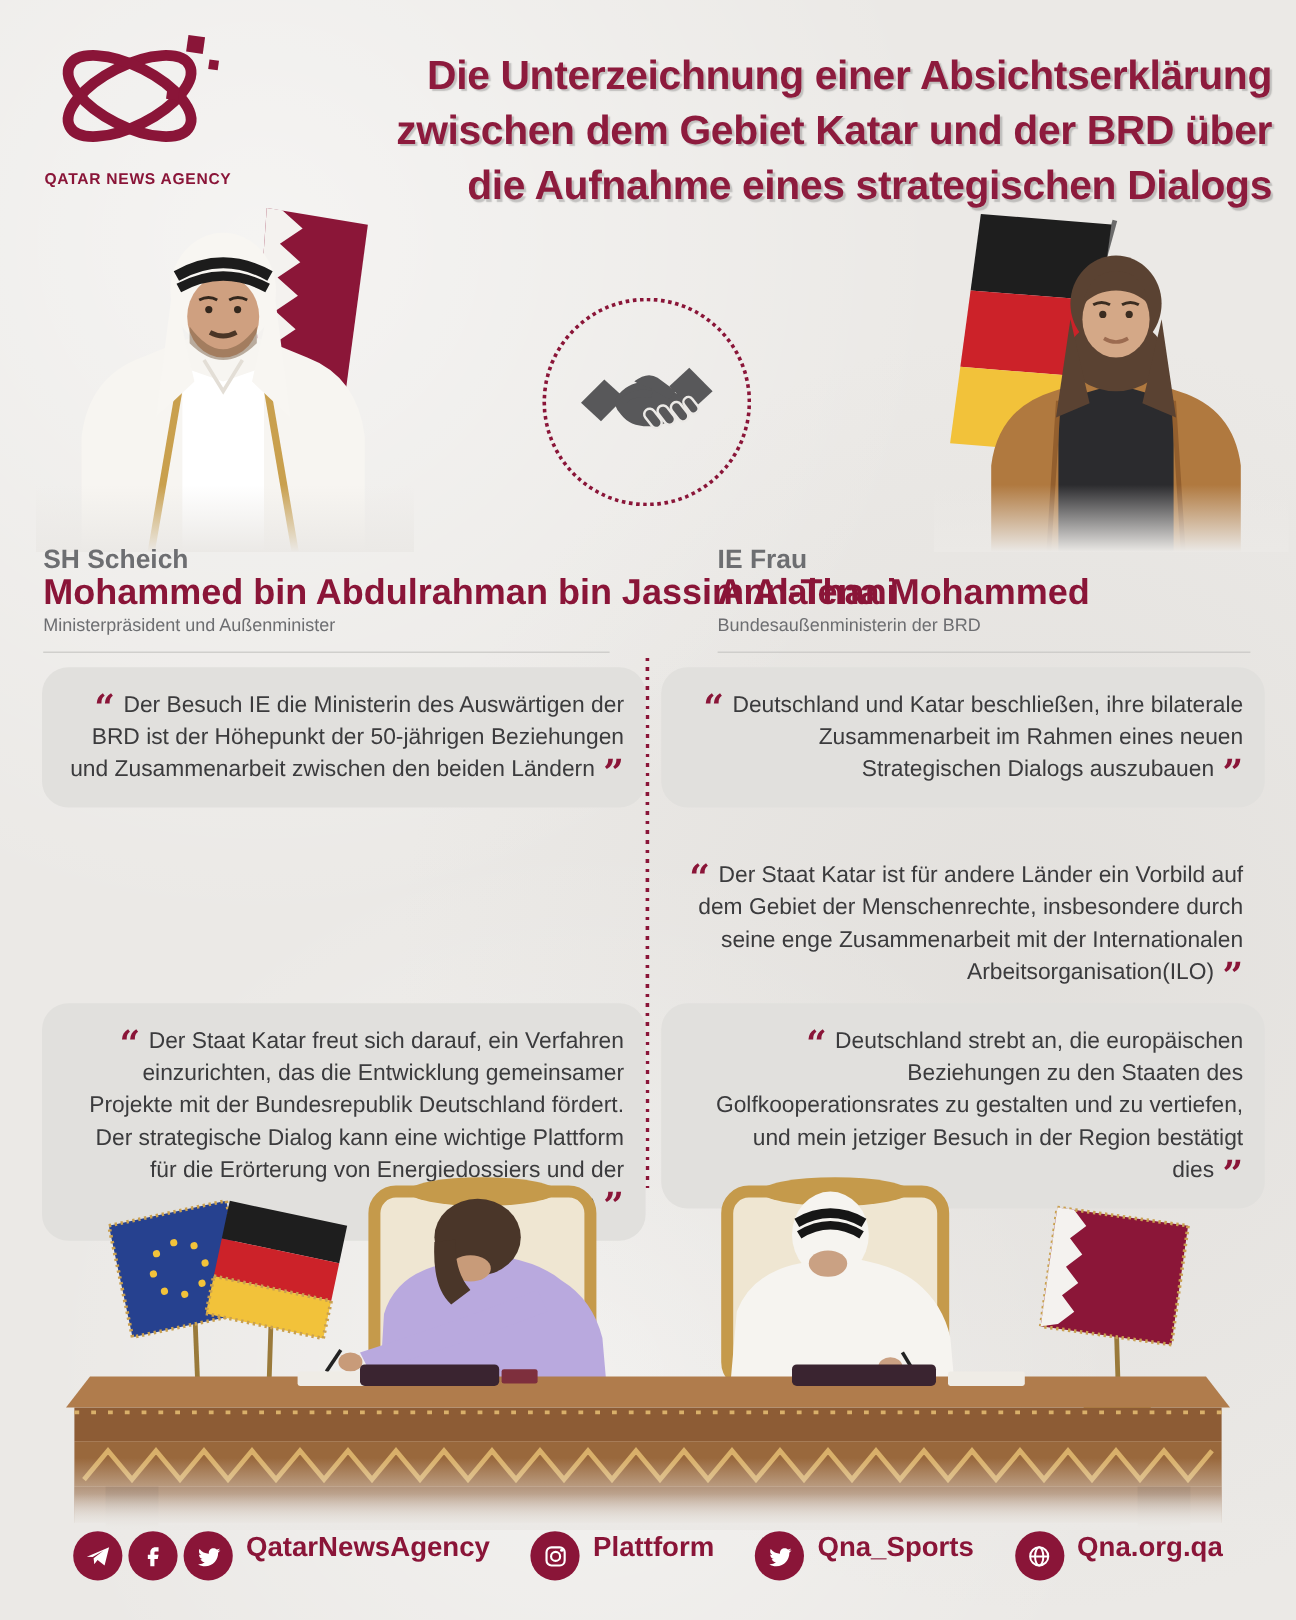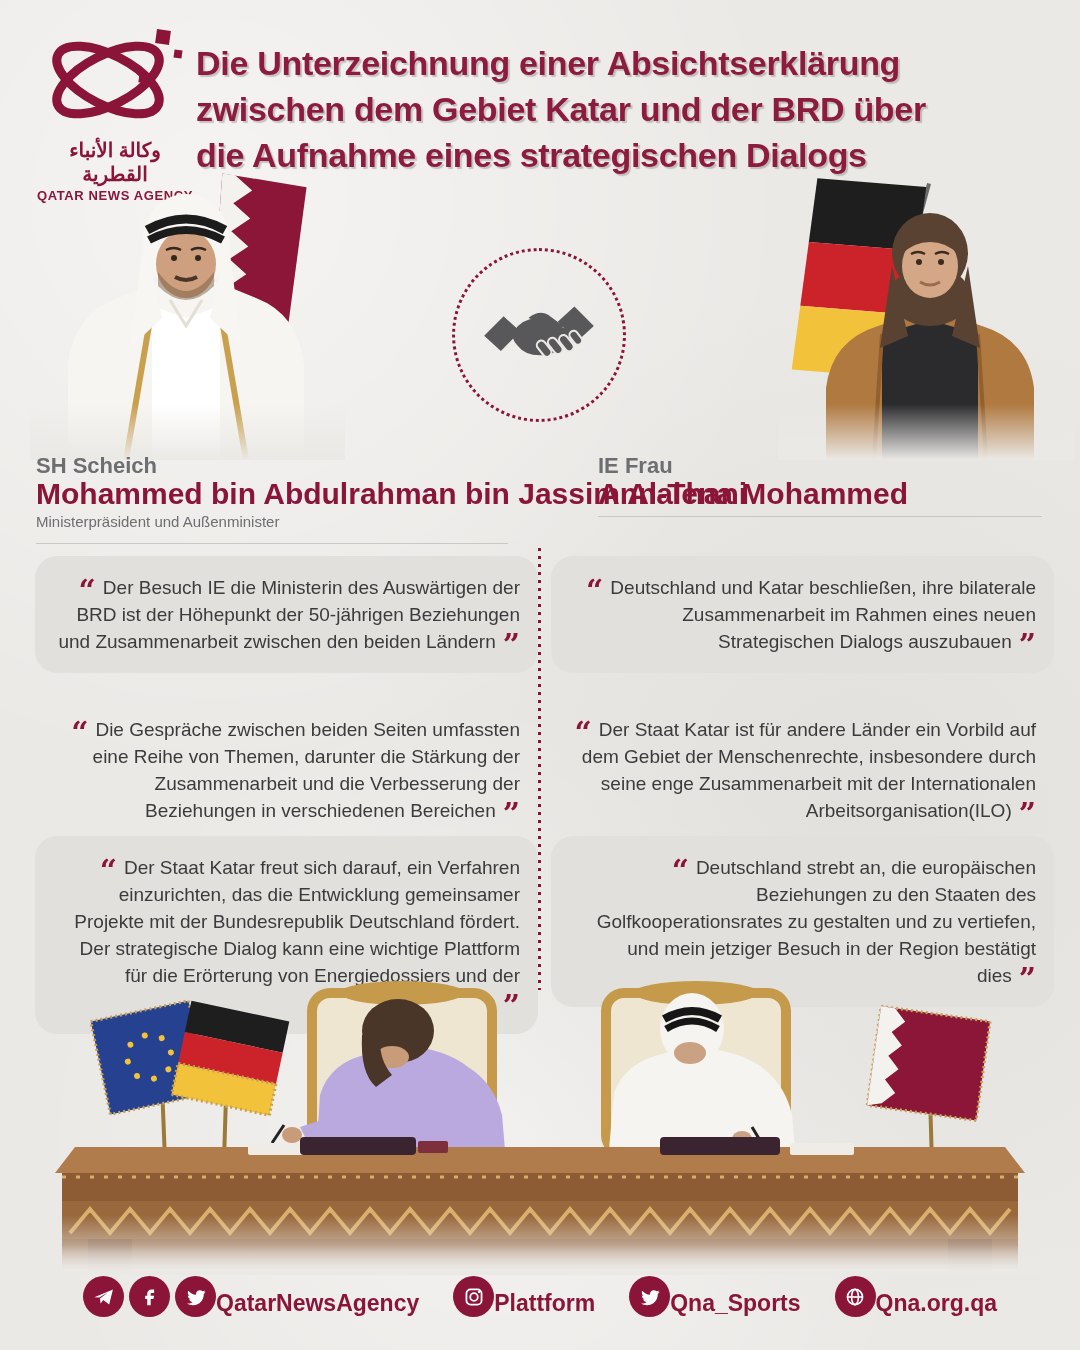--- a/index.html
+++ b/index.html
@@ -6,21 +6,21 @@
   body{font-family:"Liberation Sans",sans-serif;background:#d8d6d4;}
   .page{position:relative;width:1080px;height:1350px;margin:0 auto;overflow:hidden;
         background:#ebe9e6;
         background-image:radial-gradient(circle at 20% 15%,rgba(255,255,255,.5),rgba(255,255,255,0) 40%),
                          radial-gradient(circle at 80% 60%,rgba(210,207,203,.35),rgba(210,207,203,0) 45%),
                          radial-gradient(circle at 45% 85%,rgba(255,255,255,.4),rgba(255,255,255,0) 35%);}
   
   .logo{position:absolute;left:36px;top:26px;width:158px;text-align:center;}
   .logo .arabic{color:#8A1538;font-weight:bold;font-size:20px;line-height:24px;direction:rtl;}
   .logo .english{color:#8A1538;font-weight:bold;font-size:13px;letter-spacing:.6px;margin-top:2px;}
-  .title{position:absolute;left:196px;top:40px;width:864px;text-align:left;}
+  .title{position:absolute;left:196px;top:40px;width:864px;text-align:right;}
   .title div{font-size:34px;line-height:46px;font-weight:800;color:#8d1b3d;letter-spacing:-.3px;
              text-shadow:2px 2px 1px rgba(95,95,95,.32);}
   
   .portrait{position:absolute;}
   .handshake-wrap{position:absolute;left:452px;top:248px;width:168px;height:168px;border:3px dotted #8A1538;
                   border-radius:50%;display:flex;align-items:center;justify-content:center;}
   
   .person{position:absolute;top:452px;}
   .person .honorific{font-size:22px;font-weight:bold;color:#6d6e71;line-height:27px;}
   .person .name{font-size:30px;font-weight:bold;color:#8A1538;line-height:29px;white-space:nowrap;}
@@ -37,21 +37,21 @@
   .qm.close{margin-left:7px;vertical-align:-7px;}
   .q-l{left:35px;}  .q-r{left:551px;}
   .row1{top:556px;} .row2{top:698px;} .row3{top:836px;}
   .center-divider{position:absolute;left:538px;top:548px;width:3px;height:442px;
      background:repeating-linear-gradient(to bottom,#8A1538 0 3px,transparent 3px 8px);}
   
   .scene{position:absolute;left:0;top:975px;width:1080px;height:300px;}
   
   .footer{position:absolute;left:0;top:1276px;width:1080px;display:flex;justify-content:center;
           align-items:center;gap:34px;}
-  .sgroup{display:flex;align-items:flex-end;cursor:pointer;}
+  .sgroup{display:flex;align-items:flex-start;gap:11px;cursor:pointer;}
   .iconrow{display:flex;gap:5px;}
   .circ{width:41px;height:41px;border-radius:50%;background:#8A1538;display:flex;align-items:center;justify-content:center;}
   .slabel{color:#8A1538;font-size:23px;font-weight:600;}
 </style>
 </head>
 <body>
 
 <div class="page">
 
   <div class="logo">
@@ -61,21 +61,20 @@
             <ellipse cx="72" cy="54" rx="56" ry="25"></ellipse>
           </g>
         <g transform="rotate(27 72 54)">
             <ellipse cx="72" cy="54" rx="56" ry="25"></ellipse>
           </g>
       </g>
       <rect x="120" y="4" width="14" height="14" fill="#8A1538" transform="rotate(8 127 11)"></rect>
       <rect x="138" y="24" width="8" height="8" fill="#8A1538" transform="rotate(8 142 28)"></rect>
       <rect x="103" y="47" width="10" height="10" fill="#8A1538" transform="rotate(8 108 52)"></rect>
     </svg>
-    <div class="arabic">وكالة الأنباء القطرية</div>
     <div class="english">QATAR NEWS AGENCY</div>
   </div>
 
   <div class="title">
     <div>Die Unterzeichnung einer Absichtserklärung</div>
     <div>zwischen dem Gebiet Katar und der BRD über</div>
     <div>die Aufnahme eines strategischen Dialogs</div>
   </div>
 
   <svg class="portrait" style="left:30px;top:168px;" width="315" height="292" viewBox="0 0 315 292">
@@ -166,30 +165,28 @@
 
   <div class="person person-left">
     <div class="honorific">SH Scheich</div>
     <div class="name">Mohammed bin Abdulrahman bin Jassim Al-Thani</div>
     <div class="role">Ministerpräsident und Außenminister</div>
     <div class="rule"></div>
   </div>
   <div class="person person-right">
     <div class="honorific">IE Frau</div>
     <div class="name">Annalena Mohammed</div>
+    <div class="role">Bundesaußenministerin der BRD</div>
     <div class="rule"></div>
   </div>
 
   <div class="center-divider"></div>
 
   <div class="quote boxed q-l row1">
     <span class="qm open">“</span><span>Der Besuch IE die Ministerin des Auswärtigen der BRD ist der Höhepunkt der 50-jährigen Beziehungen und Zusammenarbeit zwischen den beiden Ländern</span><span class="qm close">”</span>
-  </div>
-  <div class="quote q-l row2">
-    <span class="qm open">“</span><span>Die Gespräche zwischen beiden Seiten umfassten eine Reihe von Themen, darunter die Stärkung der Zusammenarbeit und die Verbesserung der Beziehungen in verschiedenen Bereichen</span><span class="qm close">”</span>
   </div>
   <div class="quote boxed q-l row3">
     <span class="qm open">“</span><span>Der Staat Katar freut sich darauf, ein Verfahren einzurichten, das die Entwicklung gemeinsamer Projekte mit der Bundesrepublik Deutschland fördert. Der strategische Dialog kann eine wichtige Plattform für die Erörterung von Energiedossiers und der Partnerschaft sein</span><span class="qm close">”</span>
   </div>
   <div class="quote boxed q-r row1">
     <span class="qm open">“</span><span>Deutschland und Katar beschließen, ihre bilaterale Zusammenarbeit im Rahmen eines neuen Strategischen Dialogs auszubauen</span><span class="qm close">”</span>
   </div>
   <div class="quote boxed q-r row3">
     <span class="qm open">“</span><span>Deutschland strebt an, die europäischen Beziehungen zu den Staaten des Golfkooperationsrates zu gestalten und zu vertiefen, und mein jetziger Besuch in der Region bestätigt dies</span><span class="qm close">”</span>
   </div>

